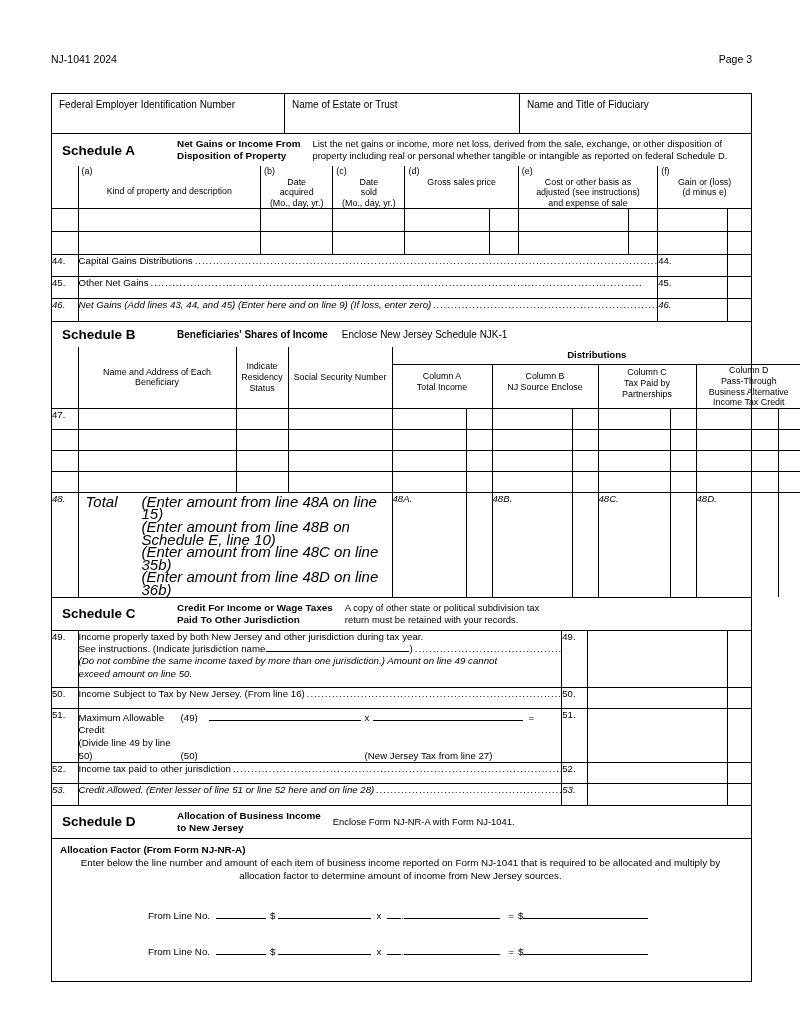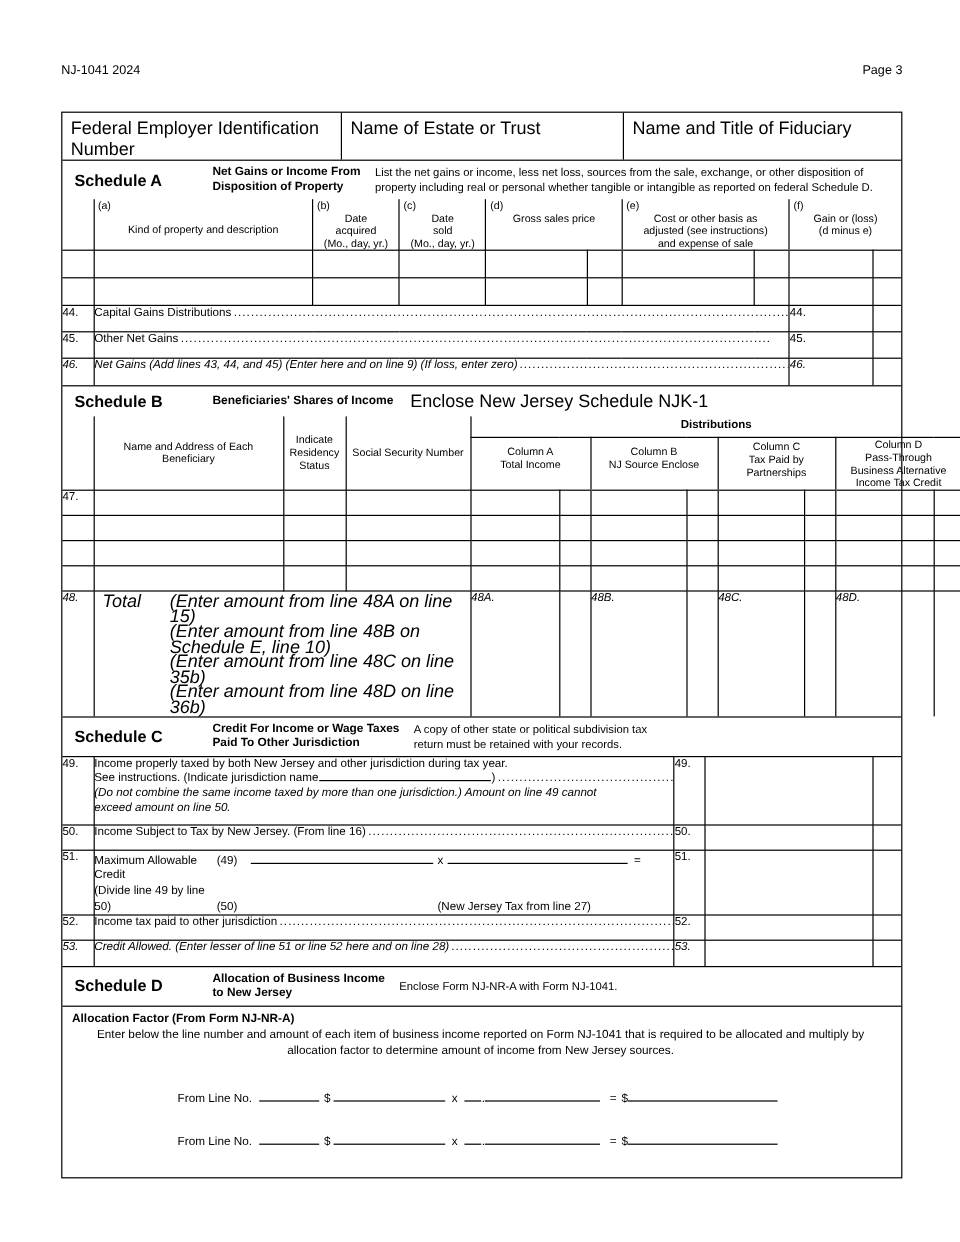--- a/index.html
+++ b/index.html
@@ -24,40 +24,40 @@
   .form {
     position: absolute; left: 51px; top: 93px; width: 701px;
     border: 1.6px solid #000;
     background: #fff;
   }
   .sep { border-top: 1.6px solid #000; }
   .thin { border-top: 1px solid #000; }
 
   
   .idrow { display: flex; height: 39px; }
-  .idcell { padding: 5px 7px 0 7px; font-size: 15px; }
+  .idcell { padding: 5px 7px 0 7px; font-size: 10px; }
   .idcell + .idcell { border-left: 1.6px solid #000; }
   .id-a { width: 232px; }
   .id-b { width: 235px; }
   .id-c { flex: 1; }
 
   
   .banner { display: flex; align-items: center; height: 32px; padding: 0 0 0 10px; }
   .banner .sname {
     font-size: 13.5px; font-weight: bold; width: 115px; flex: none;
   }
   .banner .stitle {
     font-size: 9.9px; font-weight: bold; line-height: 11.6px; flex: none;
   }
   .banner .sdesc {
     font-size: 9.4px; line-height: 11.6px; flex: 1; padding-left: 12px;
   }
   .banner-b { height: 25px; }
   .banner-b .stitle { font-size: 10px; }
-  .banner-b .sdesc { font-size: 15px; padding-left: 14px; }
+  .banner-b .sdesc { font-size: 10px; padding-left: 14px; }
 
   
   .tbl { width: 100%; border-collapse: collapse; table-layout: fixed; }
   .tbl td, .tbl th {
     border: 1px solid #000;
     padding: 0; margin: 0;
     font-weight: normal;
     vertical-align: top;
   }
   .tbl td.nb-l { border-left: none; }
@@ -121,21 +121,21 @@
     </div>
 
     <div class="sep"></div>
     <div class="banner">
       <div class="sname">Schedule A</div>
       <div class="stitle">
         <div>Net Gains or Income From</div>
         <div>Disposition of Property</div>
       </div>
       <div class="sdesc">
-        <div>List the net gains or income, less net loss, sources from the sale, exchange, or other disposition of</div>
+        <div>List the net gains or income, more net loss, derived from the sale, exchange, or other disposition of</div>
         <div>property including real or personal whether tangible or intangible as reported on federal Schedule D.</div>
       </div>
     </div>
 
     <table class="tbl">
       <colgroup>
         <col style="width:26px">
           <col style="width:182px">
           <col style="width:72px">
           <col style="width:72px">

